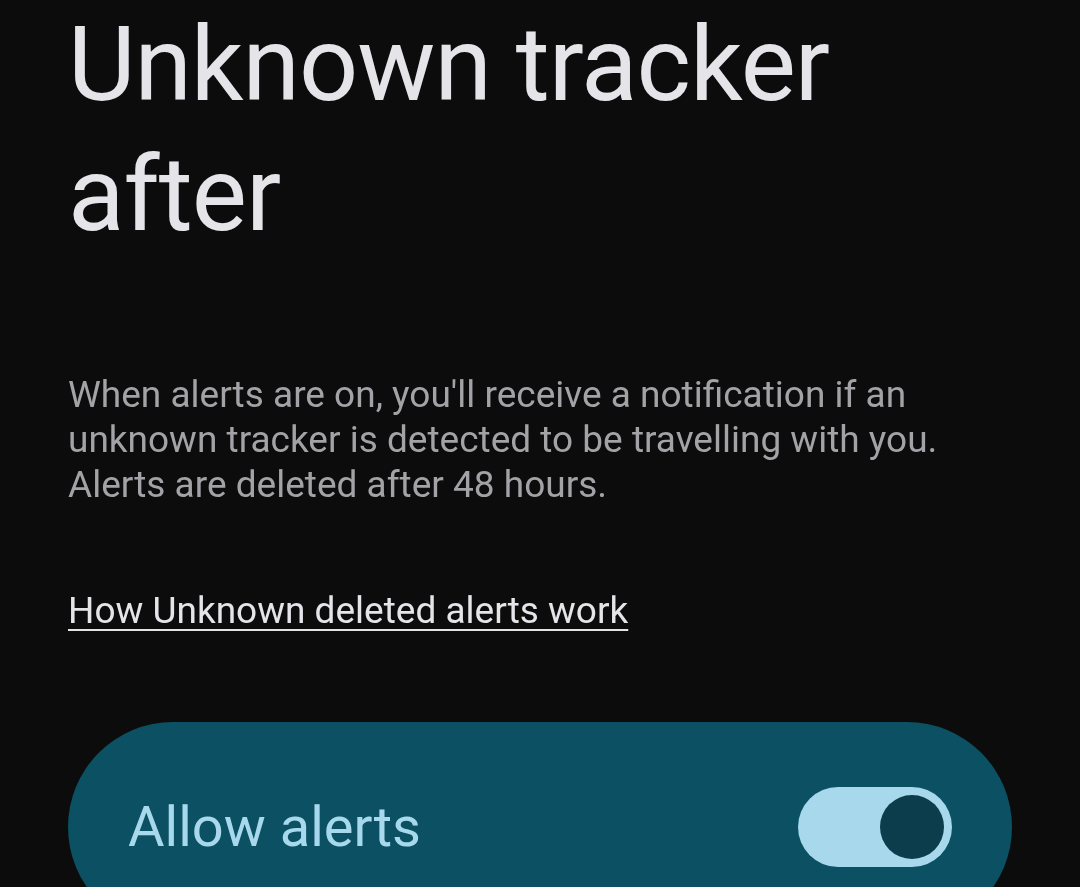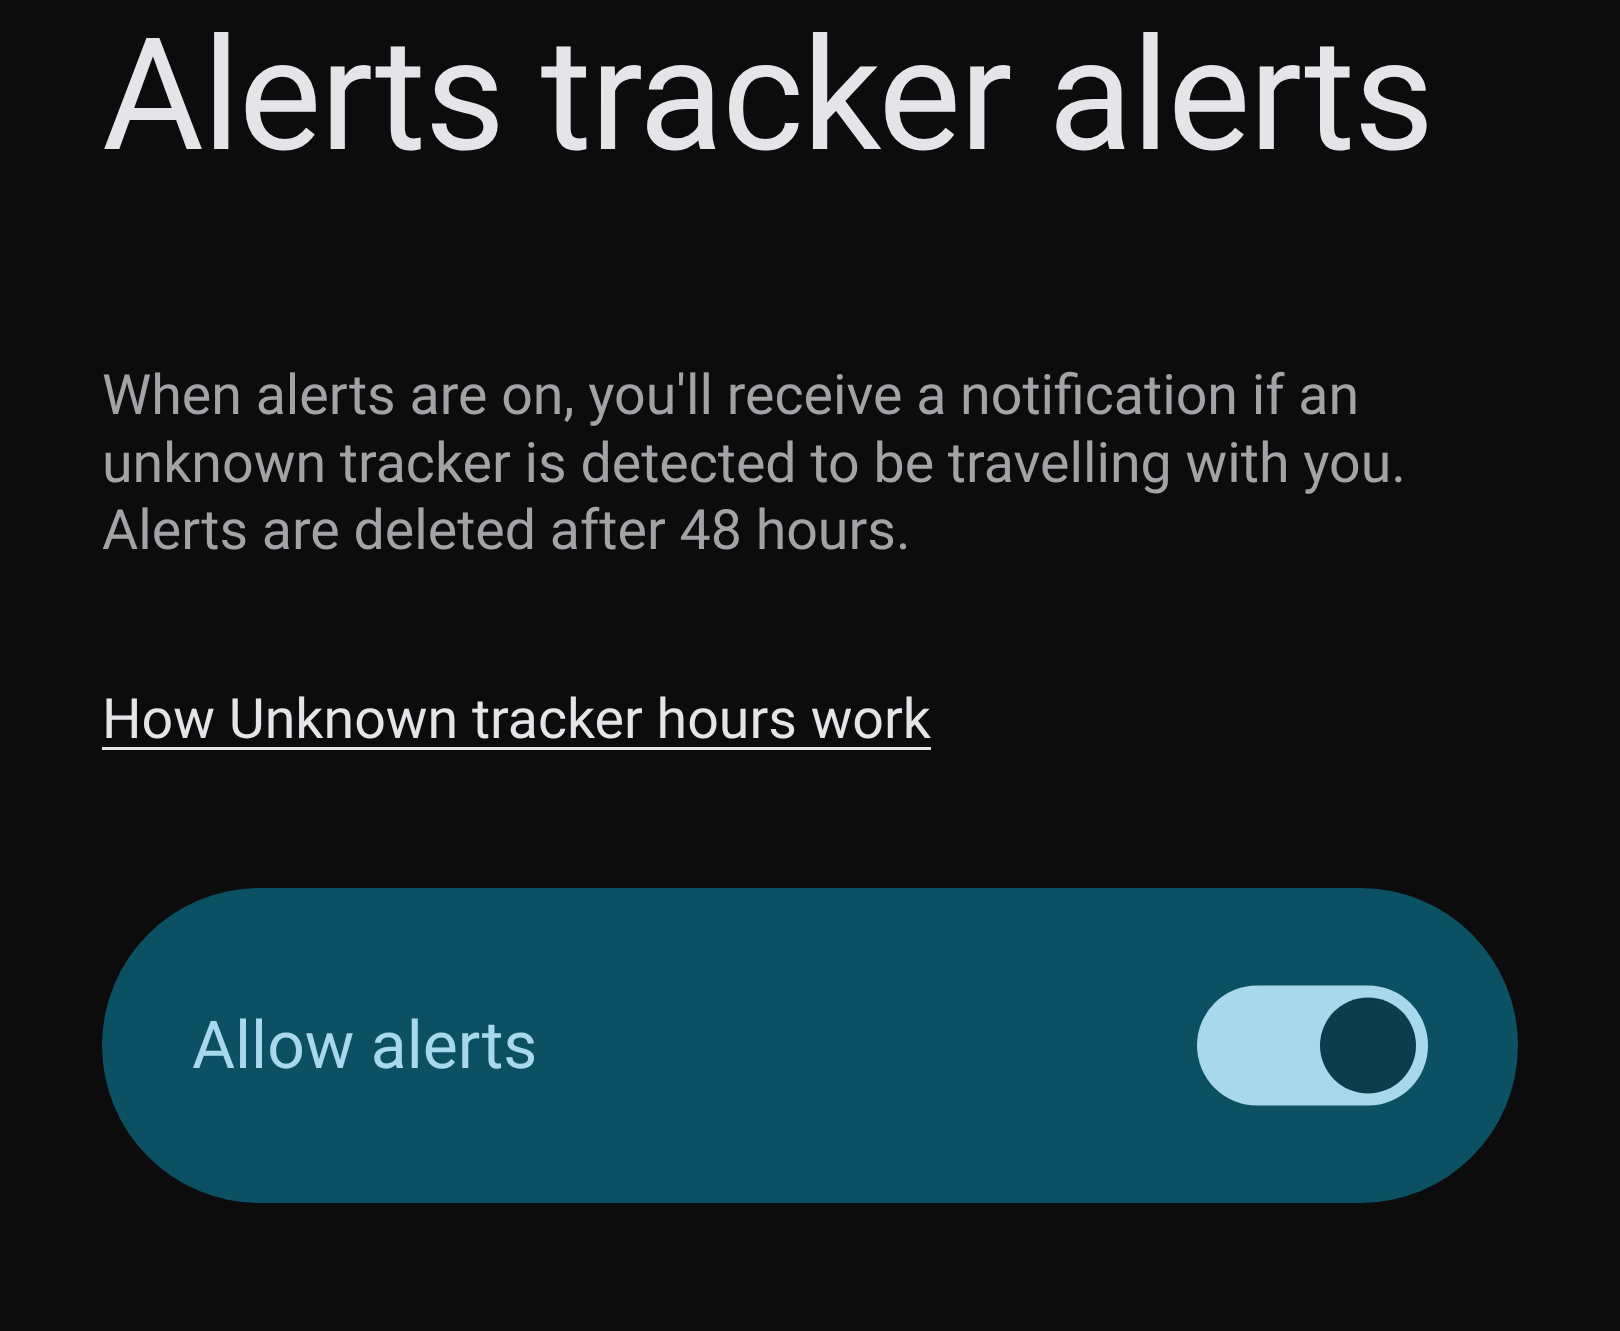--- a/index.html
+++ b/index.html
@@ -49,21 +49,21 @@
     border-radius: 110px;
     height: 210px;
     display: flex;
     align-items: center;
     justify-content: space-between;
     padding: 0 60px;
     cursor: pointer;
   }
   .toggle-label {
     color: #a7d8ec;
-    font-size: 44px;
+    font-size: 56px;
     font-weight: 400;
     text-align: right;
   }
   .switch {
     width: 154px;
     height: 80px;
     background: #a7d8ec;
     border-radius: 40px;
     position: relative;
     flex-shrink: 0;
@@ -75,25 +75,25 @@
     background: #0b3d4c;
     border-radius: 50%;
     top: 8px;
     right: 8px;
   }
 </style>
 </head>
 <body>
 
 <div class="container">
-  <h1 class="page-title">Alerts tracker alerts</h1>
+  <h1 class="page-title">Unknown tracker after</h1>
 
   <p class="description">When alerts are on, you'll receive a notification if an unknown tracker is detected to be travelling with you. Alerts are deleted after 48 hours.</p>
 
-  <a class="help-link">How Unknown tracker hours work</a>
+  <a class="help-link">How Unknown deleted alerts work</a>
 </div>
 
 <div class="toggle-card">
   <span class="toggle-label">Allow alerts</span>
   <span class="switch">
     <span class="switch-thumb"></span>
   </span>
 </div>
 
 </body></html>

